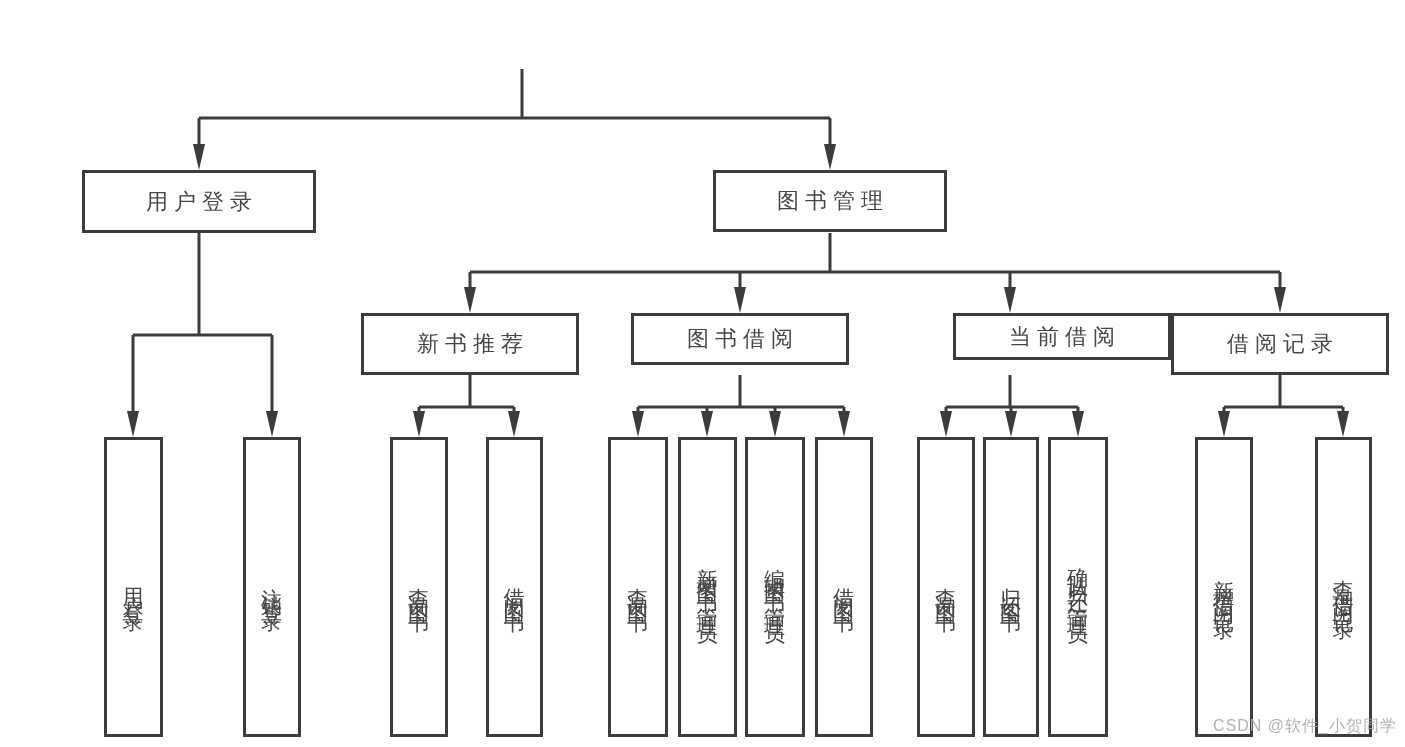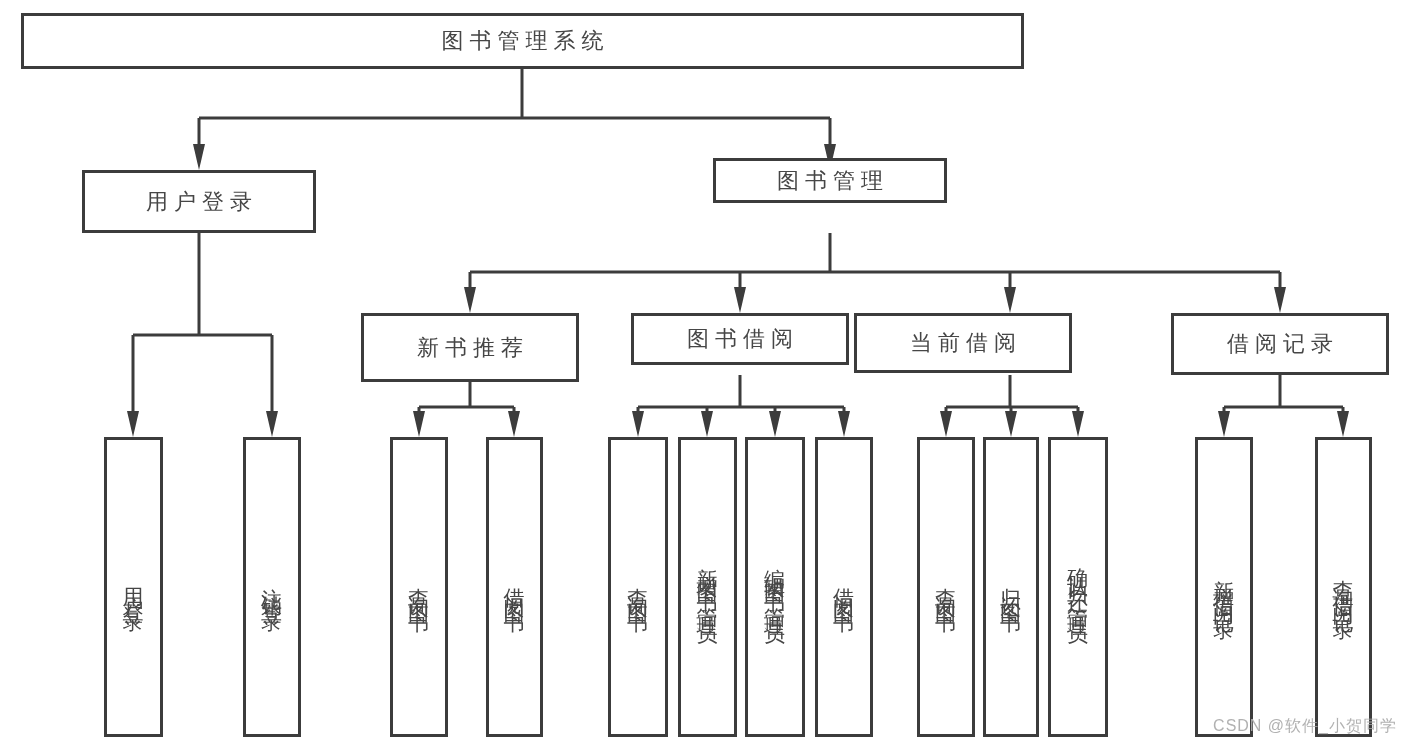--- a/index.html
+++ b/index.html
@@ -58,38 +58,35 @@
       <polygon points="769,411 781,411 775,437"></polygon>
       <polygon points="838,411 850,411 844,437"></polygon>
       <polygon points="940,411 952,411 946,437"></polygon>
       <polygon points="1005,411 1017,411 1011,437"></polygon>
       <polygon points="1072,411 1084,411 1078,437"></polygon>
       <polygon points="1218,411 1230,411 1224,437"></polygon>
       <polygon points="1337,411 1349,411 1343,437"></polygon>
     </g>
   </svg>
 
-  <div class="node hbox" style="left:21px;top:13px;width:1003px;height:56px">
-    <span>图书管理系统</span>
-  </div>
 
   <div class="node hbox" style="left:82px;top:170px;width:234px;height:63px">
     <span>用户登录</span>
   </div>
-  <div class="node hbox" style="left:713px;top:158px;width:234px;height:45px">
+  <div class="node hbox" style="left:713px;top:170px;width:234px;height:62px">
     <span>图书管理</span>
   </div>
 
-  <div class="node hbox" style="left:361px;top:313px;width:218px;height:69px">
+  <div class="node hbox" style="left:361px;top:313px;width:218px;height:62px">
     <span>新书推荐</span>
   </div>
   <div class="node hbox" style="left:631px;top:313px;width:218px;height:52px">
     <span>图书借阅</span>
   </div>
-  <div class="node hbox" style="left:854px;top:313px;width:218px;height:60px">
+  <div class="node hbox" style="left:953px;top:313px;width:218px;height:47px">
     <span>当前借阅</span>
   </div>
   <div class="node hbox" style="left:1171px;top:313px;width:218px;height:62px">
     <span>借阅记录</span>
   </div>
 
   <div class="node vbox" style="left:104px;top:437px;width:59px;height:300px">
     <span class="vtext">用户登录</span>
   </div>
   <div class="node vbox" style="left:243px;top:437px;width:58px;height:300px">

